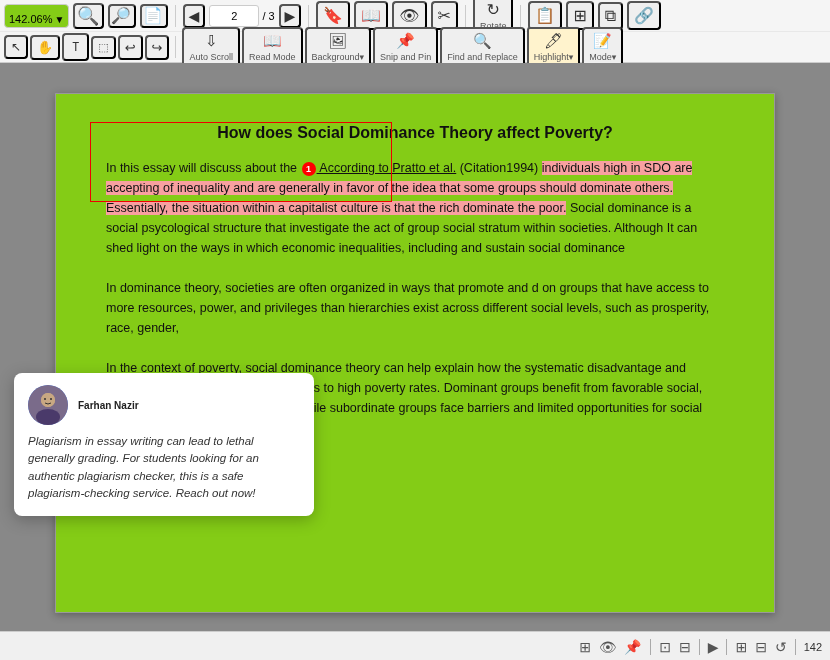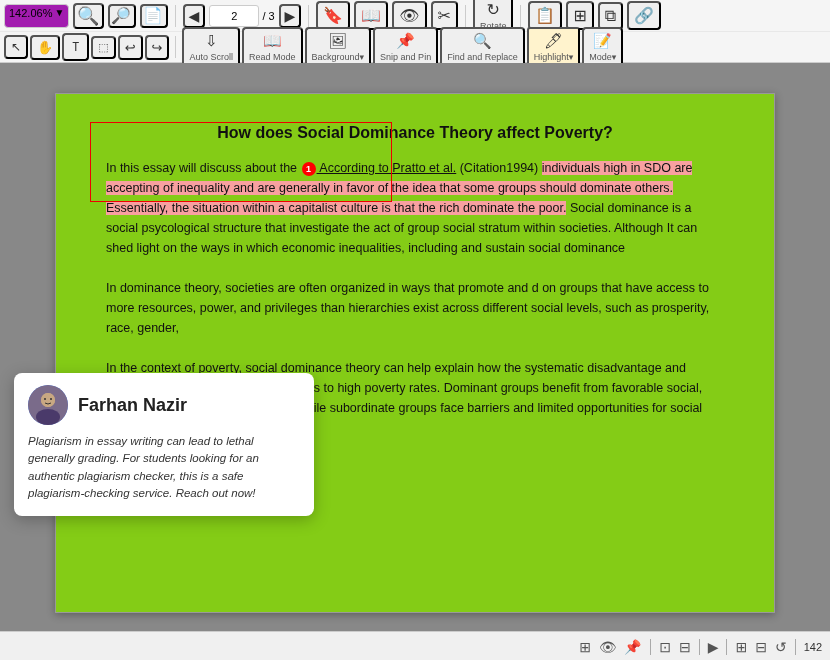--- a/index.html
+++ b/index.html
@@ -14,25 +14,25 @@
       border-radius: 4px;
       font-size: 10px;
       color: #333;
       min-width: 36px;
       gap: 2px;
     }
     .tb-btn .icon { font-size: 18px; line-height: 1; }
     .tb-btn .label { font-size: 9px; color: #555; }
     .zoom-control {
       display: flex;
-      align-items: flex-start;
+      align-items: flex-end;
       gap: 2px;
       border: 1px solid #ccc;
       border-radius: 4px;
-      background: #a21caf;
+      background: #84cc16;
       padding: 2px 4px;
       font-size: 11px;
       height: 24px;
     }
     .page-control {
       display: flex;
       align-items: center;
       gap: 3px;
       font-size: 11px;
     }
@@ -157,21 +157,21 @@
       height: 40px;
       border-radius: 50%;
       background: #5577cc;
       overflow: hidden;
       flex-shrink: 0;
       display: flex;
       align-items: center;
       justify-content: center;
     }
     .comment-name {
-      font-size: 18px;
+      font-size: 10px;
       font-weight: bold;
       color: #222;
     }
     .comment-text {
       font-size: 11.5px;
       color: #333;
       font-style: italic;
       line-height: 1.5;
     }
 

